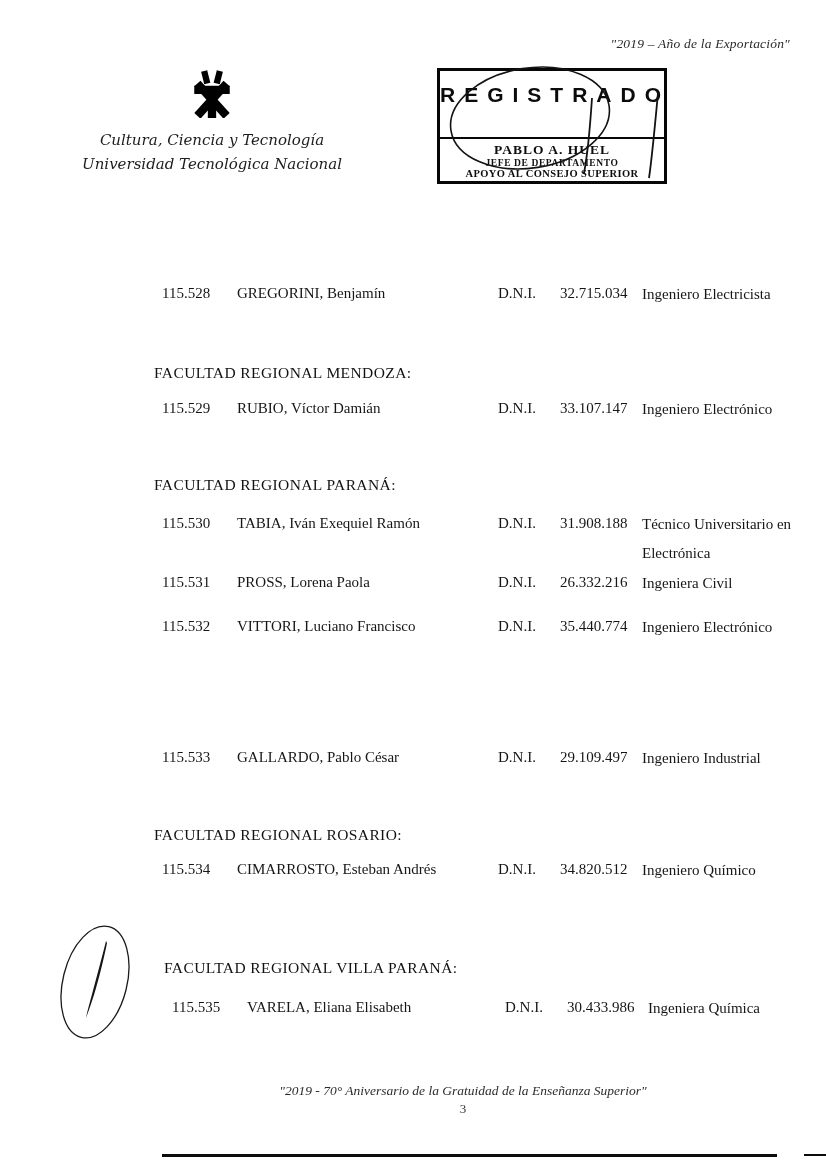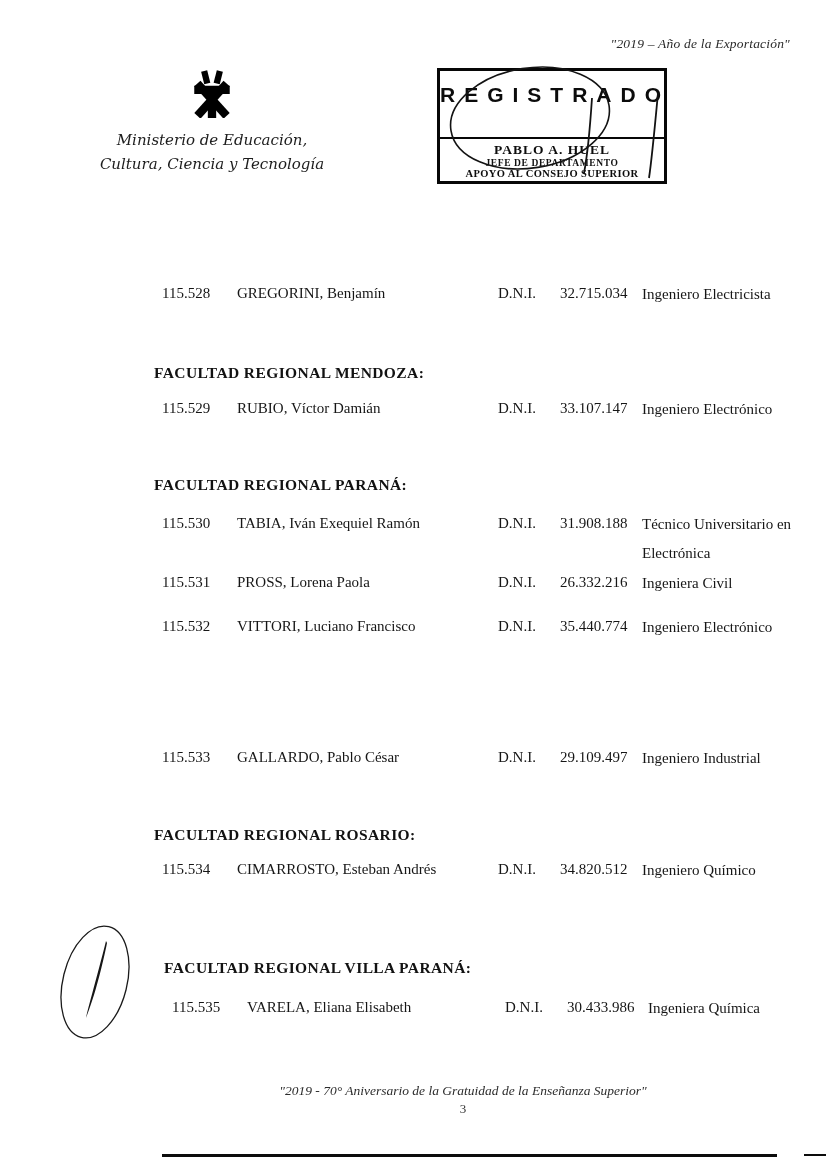--- a/index.html
+++ b/index.html
@@ -29,21 +29,21 @@
     font-family:"Liberation Sans",sans-serif;font-weight:600;
     font-size:21px;letter-spacing:9px;color:#0b0b0b;white-space:nowrap;
   }
   .stamp-divider{position:absolute;left:0;right:0;top:66px;border-top:2.5px solid #070707;}
   .stamp-sign{position:absolute;left:0;right:0;top:71px;text-align:center;line-height:1.15;}
   .stamp-name{font-weight:700;font-size:13.5px;letter-spacing:1px;color:#0d0d0d;}
   .stamp-role1{font-weight:700;font-size:9.5px;letter-spacing:.6px;color:#111;}
   .stamp-role2{font-weight:700;font-size:10.5px;letter-spacing:.4px;color:#0d0d0d;}
   
   .sec-title{
-    position:absolute;left:154px;font-weight:700;font-size:15.5px;
+    position:absolute;left:154px;font-weight:400;font-size:15.5px;
     letter-spacing:.4px;color:#121212;white-space:nowrap;
   }
   .row{position:absolute;left:0;width:826px;font-size:15px;}
   .c-num{position:absolute;left:162px;width:70px;}
   .c-name{position:absolute;left:237px;width:250px;}
   .c-dni{position:absolute;left:498px;white-space:nowrap;}
   .c-dni .lbl{margin-right:24px;}
   .c-deg{position:absolute;left:642px;width:178px;line-height:29px;margin-top:-5px;}
   
   .footer-quote{
@@ -70,22 +70,22 @@
         <g stroke="#000" fill="none">
           <line x1="12.5" y1="1" x2="15.5" y2="13" stroke-width="6"></line>
           <line x1="27.5" y1="1" x2="24.5" y2="13" stroke-width="6"></line>
           <line x1="3" y1="19" x2="37" y2="19" stroke-width="8"></line>
           <line x1="6" y1="13" x2="34" y2="44" stroke-width="8"></line>
           <line x1="34" y1="13" x2="6" y2="44" stroke-width="8"></line>
           <line x1="20" y1="23" x2="20" y2="46" stroke-width="8"></line>
         </g>
       </svg>
     </span>
-    <div class="lh-line">Ministerio de Educación,</div>
     <div class="lh-line">Cultura, Ciencia y Tecnología</div>
+    <div class="lh-line">Universidad Tecnológica Nacional</div>
   </div>
 
   <div class="stamp">
     <div class="stamp-title">REGISTRADO</div>
     <div class="stamp-divider"></div>
     <div class="stamp-sign">
       <div class="stamp-name">PABLO A. HUEL</div>
       <div class="stamp-role1">JEFE DE DEPARTAMENTO</div>
       <div class="stamp-role2">APOYO AL CONSEJO SUPERIOR</div>
     </div>

